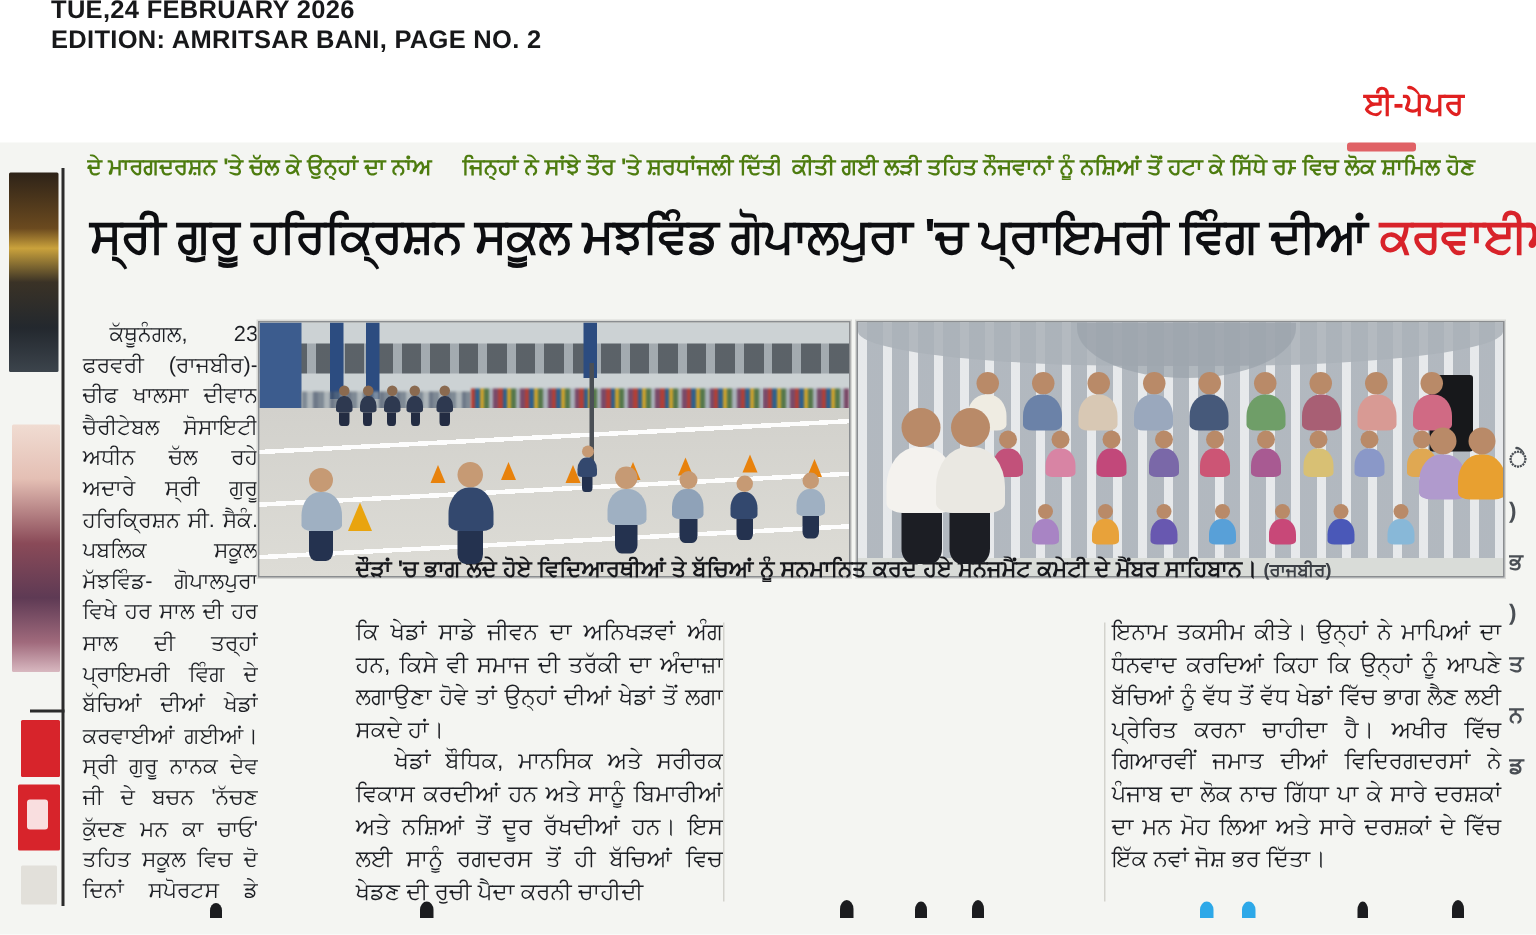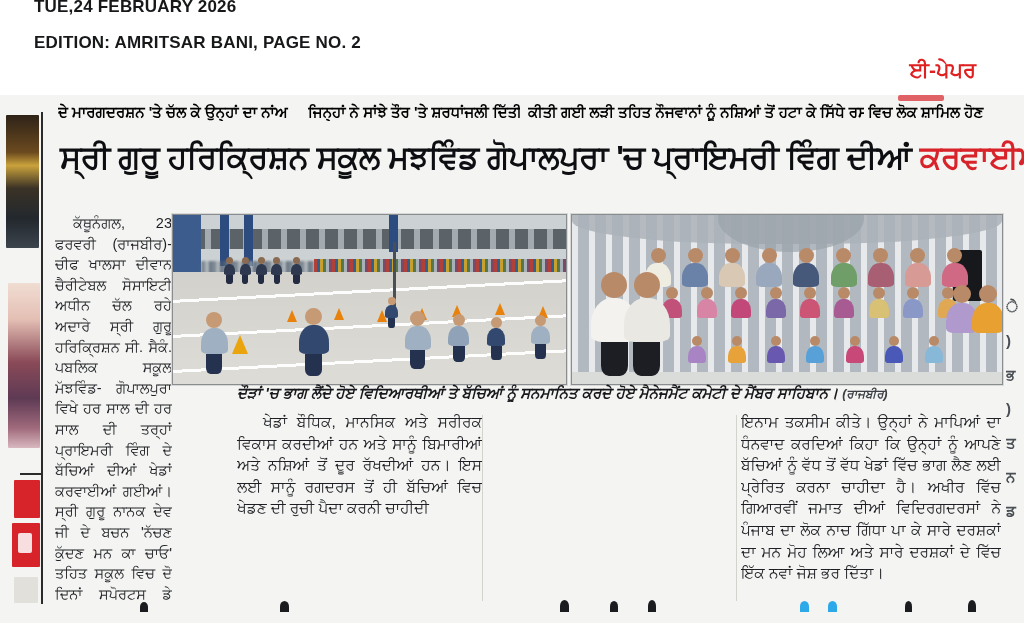--- a/index.html
+++ b/index.html
@@ -7,42 +7,42 @@
     width:1024px;height:623px;overflow:hidden;background:#ffffff;
     font-family:"Liberation Sans","DejaVu Sans",sans-serif;
     -webkit-font-smoothing:antialiased;
   }
   .abs{position:absolute;}
   #screen{position:relative;width:1024px;height:623px;background:#fff;}
 
   
   .hdr-line{left:34px;color:#17181a;font-weight:700;font-size:17px;letter-spacing:.2px;}
   .hdr-date{top:-3px;}
-  .hdr-edition{top:17px;margin-top:16px;}
+  .hdr-edition{top:17px;}
   .logo-title{top:8px;right:48px;font-size:40px;font-weight:700;line-height:1.1;}
   .logo-sub{top:58px;right:48px;font-size:21px;font-weight:700;}
 
   
   #page{left:0;top:95px;width:1024px;height:528px;background:#f4f5f2;}
   .rule-v{left:41px;top:17px;width:2px;height:492px;background:#2b2b2b;}
   .rule-tick{left:20px;top:378px;width:23px;height:2px;background:#2b2b2b;}
 
   
   .frag{border-radius:1px;}
   .frag-dark{left:6px;top:20px;width:33px;height:133px;
     background:linear-gradient(180deg,#2e2318 0%,#6b4a1f 28%,#caa23c 38%,#3a3226 55%,#23282e 78%,#3c444c 100%);}
   .frag-pink{left:8px;top:188px;width:32px;height:165px;
     background:linear-gradient(180deg,#f0dcd2 0%,#e4bfb4 22%,#8a4a58 48%,#5e3a54 70%,#a06a7c 88%,#d8b8c0 100%);}
   .frag-red1{left:14px;top:385px;width:26px;height:38px;background:#d7242b;}
   .frag-red2{left:12px;top:428px;width:28px;height:44px;background:#d7242b;}
   .frag-red-mark{left:18px;top:438px;width:14px;height:20px;background:#fff;opacity:.85;border-radius:2px;}
   .frag-grey{left:14px;top:482px;width:24px;height:26px;background:#e2e0da;}
 
   
-  .topfrag{top:8px;color:#000000;font-weight:700;font-size:15px;white-space:nowrap;overflow:hidden;}
+  .topfrag{top:8px;color:#4d7c0f;font-weight:700;font-size:15px;white-space:nowrap;overflow:hidden;}
   .tf-a{left:58px;width:242px;}
   .tf-b{left:308px;width:212px;}
   .tf-c{left:528px;width:336px;}
   .tf-d{left:868px;width:124px;}
   .red-top-mark{left:898px;top:0px;width:46px;height:6px;background:#d7242b;opacity:.7;border-radius:2px;}
 
   
   .headline{left:60px;top:44px;width:945px;white-space:nowrap;
     font-size:32px;font-weight:700;color:#0d0e11;letter-spacing:-.5px;}
   .headline .hl-red{font-weight:700;}
@@ -93,22 +93,22 @@
   .grp-swag2{left:34%;top:0;width:34%;height:22%;background:#9aa2ab;
     border-radius:0 0 50% 50% / 0 0 90% 90%;opacity:.7;}
   .grp-speaker{left:88.5%;top:21%;width:6.8%;height:30%;background:#17181b;border-radius:2px;}
   .grp-floor{left:0;top:93%;width:100%;height:7%;background:#d9dcd8;}
 
   
   .edge-strip{left:1006px;top:195px;width:13px;height:260px;overflow:hidden;
     color:#4a4f55;font-weight:700;font-size:15px;line-height:34px;text-align:left;}
 
   
-  .caption-row{left:237px;top:289px;width:766px;font-size:15px;font-weight:700;
-    color:#17181c;white-space:nowrap;overflow:hidden;font-style:italic;}
+  .caption-row{left:237px;top:276px;width:766px;font-size:15px;font-weight:700;
+    color:#17181c;white-space:nowrap;overflow:hidden;}
   .caption-credit{font-size:12px;color:#3c4046;font-weight:700;}
 
   
   .bodycol{top:316px;height:196px;font-size:15.3px;line-height:21.6px;color:#1d1f24;
     text-align:justify;overflow:hidden;}
   .bodycol p{margin:0;}
   .bodycol p.indent{text-indent:26px;}
   #col2{left:237px;width:245px;}
   #col3{left:490px;width:243px;}
   #col4{left:741px;width:260px;}
@@ -372,20 +372,21 @@
         <div>ਨ</div>
         <div>ਡ</div>
       </div>
 
     <div class="abs caption-row">
       <span>ਦੌੜਾਂ 'ਚ ਭਾਗ ਲੈਂਦੇ ਹੋਏ ਵਿਦਿਆਰਥੀਆਂ ਤੇ ਬੱਚਿਆਂ ਨੂੰ ਸਨਮਾਨਿਤ ਕਰਦੇ ਹੋਏ ਮੈਨੇਜਮੈਂਟ ਕਮੇਟੀ ਦੇ ਮੈਂਬਰ ਸਾਹਿਬਾਨ।</span>
       <span class="caption-credit">(ਰਾਜਬੀਰ)</span>
     </div>
 
     <div class="abs bodycol" id="col2">
+      <p>ਕਿ ਖੇਡਾਂ ਸਾਡੇ ਜੀਵਨ ਦਾ ਅਨਿਖੜਵਾਂ ਅੰਗ ਹਨ, ਕਿਸੇ ਵੀ ਸਮਾਜ ਦੀ ਤਰੱਕੀ ਦਾ ਅੰਦਾਜ਼ਾ ਲਗਾਉਣਾ ਹੋਵੇ ਤਾਂ ਉਨ੍ਹਾਂ ਦੀਆਂ ਖੇਡਾਂ ਤੋਂ ਲਗਾ ਸਕਦੇ ਹਾਂ।</p>
       <p class="indent">ਖੇਡਾਂ ਬੌਧਿਕ, ਮਾਨਸਿਕ ਅਤੇ ਸਰੀਰਕ ਵਿਕਾਸ ਕਰਦੀਆਂ ਹਨ ਅਤੇ ਸਾਨੂੰ ਬਿਮਾਰੀਆਂ ਅਤੇ ਨਸ਼ਿਆਂ ਤੋਂ ਦੂਰ ਰੱਖਦੀਆਂ ਹਨ। ਇਸ ਲਈ ਸਾਨੂੰ ਰਗਦਰਸ ਤੋਂ ਹੀ ਬੱਚਿਆਂ ਵਿਚ ਖੇਡਣ ਦੀ ਰੁਚੀ ਪੈਦਾ ਕਰਨੀ ਚਾਹੀਦੀ</p>
     </div>
     <div class="abs bodycol" id="col3">
     </div>
     <div class="abs bodycol" id="col4">
       <p>ਇਨਾਮ ਤਕਸੀਮ ਕੀਤੇ। ਉਨ੍ਹਾਂ ਨੇ ਮਾਪਿਆਂ ਦਾ ਧੰਨਵਾਦ ਕਰਦਿਆਂ ਕਿਹਾ ਕਿ ਉਨ੍ਹਾਂ ਨੂੰ ਆਪਣੇ ਬੱਚਿਆਂ ਨੂੰ ਵੱਧ ਤੋਂ ਵੱਧ ਖੇਡਾਂ ਵਿੱਚ ਭਾਗ ਲੈਣ ਲਈ ਪ੍ਰੇਰਿਤ ਕਰਨਾ ਚਾਹੀਦਾ ਹੈ। ਅਖੀਰ ਵਿੱਚ ਗਿਆਰਵੀਂ ਜਮਾਤ ਦੀਆਂ ਵਿਦਿਰਗਦਰਸਾਂ ਨੇ ਪੰਜਾਬ ਦਾ ਲੋਕ ਨਾਚ ਗਿੱਧਾ ਪਾ ਕੇ ਸਾਰੇ ਦਰਸ਼ਕਾਂ ਦਾ ਮਨ ਮੋਹ ਲਿਆ ਅਤੇ ਸਾਰੇ ਦਰਸ਼ਕਾਂ ਦੇ ਵਿੱਚ ਇੱਕ ਨਵਾਂ ਜੋਸ਼ ਭਰ ਦਿੱਤਾ।</p>
     </div>
     <div class="abs col-sep" style="left:482px;"></div>
     <div class="abs col-sep" style="left:736px;"></div>
 

